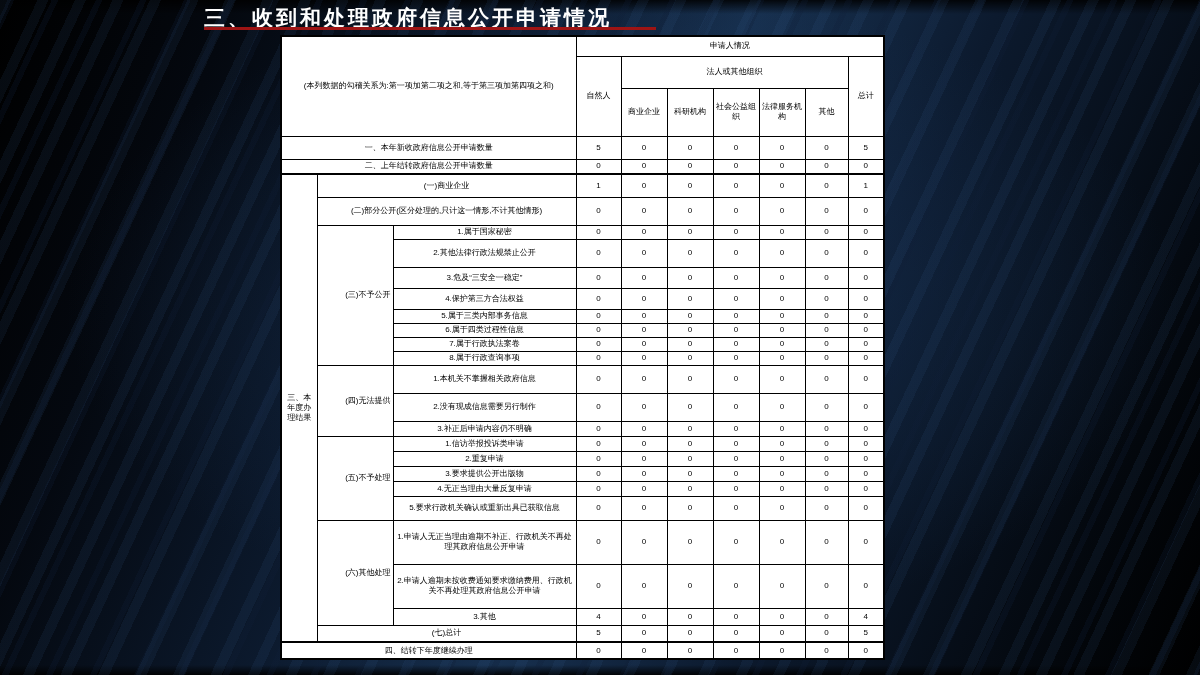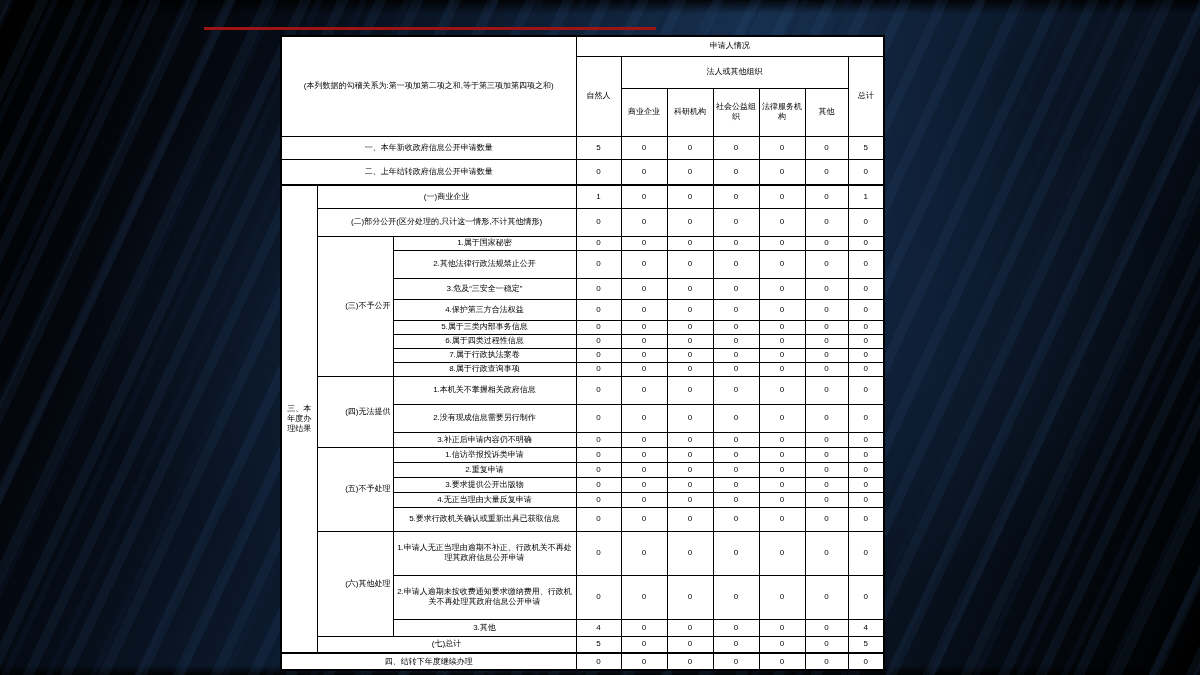--- a/index.html
+++ b/index.html
@@ -46,20 +46,21 @@
   td.num{text-align:center;font-size:8px;padding:0;}
   td.lbl{text-align:center;padding:1px 3px;}
   td.sec{text-align:right;padding:0 2px;margin-left:16px;}
   td.grp{text-align:center;padding:0 1px;}
   tr.thick-top td{border-top:2px solid #000;}
 </style>
 </head>
 <body>
 
 <div class="slide">
+  <div class="page-title">三、收到和处理政府信息公开申请情况</div>
   <div class="title-underline"></div>
 
   <div class="table-wrap">
     <table class="report">
       <colgroup>
         <col style="width:36px">
           <col style="width:76px">
           <col style="width:183px">
         <col style="width:45px">
           <col style="width:46px">
@@ -91,21 +92,21 @@
           <tr style="height: 23px;">
             <td class="lbl" colspan="3">一、本年新收政府信息公开申请数量</td>
             <td class="num">5</td>
             <td class="num">0</td>
             <td class="num">0</td>
             <td class="num">0</td>
             <td class="num">0</td>
             <td class="num">0</td>
             <td class="num">5</td>
           </tr>
-          <tr style="height: 26px;">
+          <tr style="height: 15px;">
             <td class="lbl" colspan="3">二、上年结转政府信息公开申请数量</td>
             <td class="num">0</td>
             <td class="num">0</td>
             <td class="num">0</td>
             <td class="num">0</td>
             <td class="num">0</td>
             <td class="num">0</td>
             <td class="num">0</td>
           </tr>
           <tr class="thick-top" style="height: 23px;">

